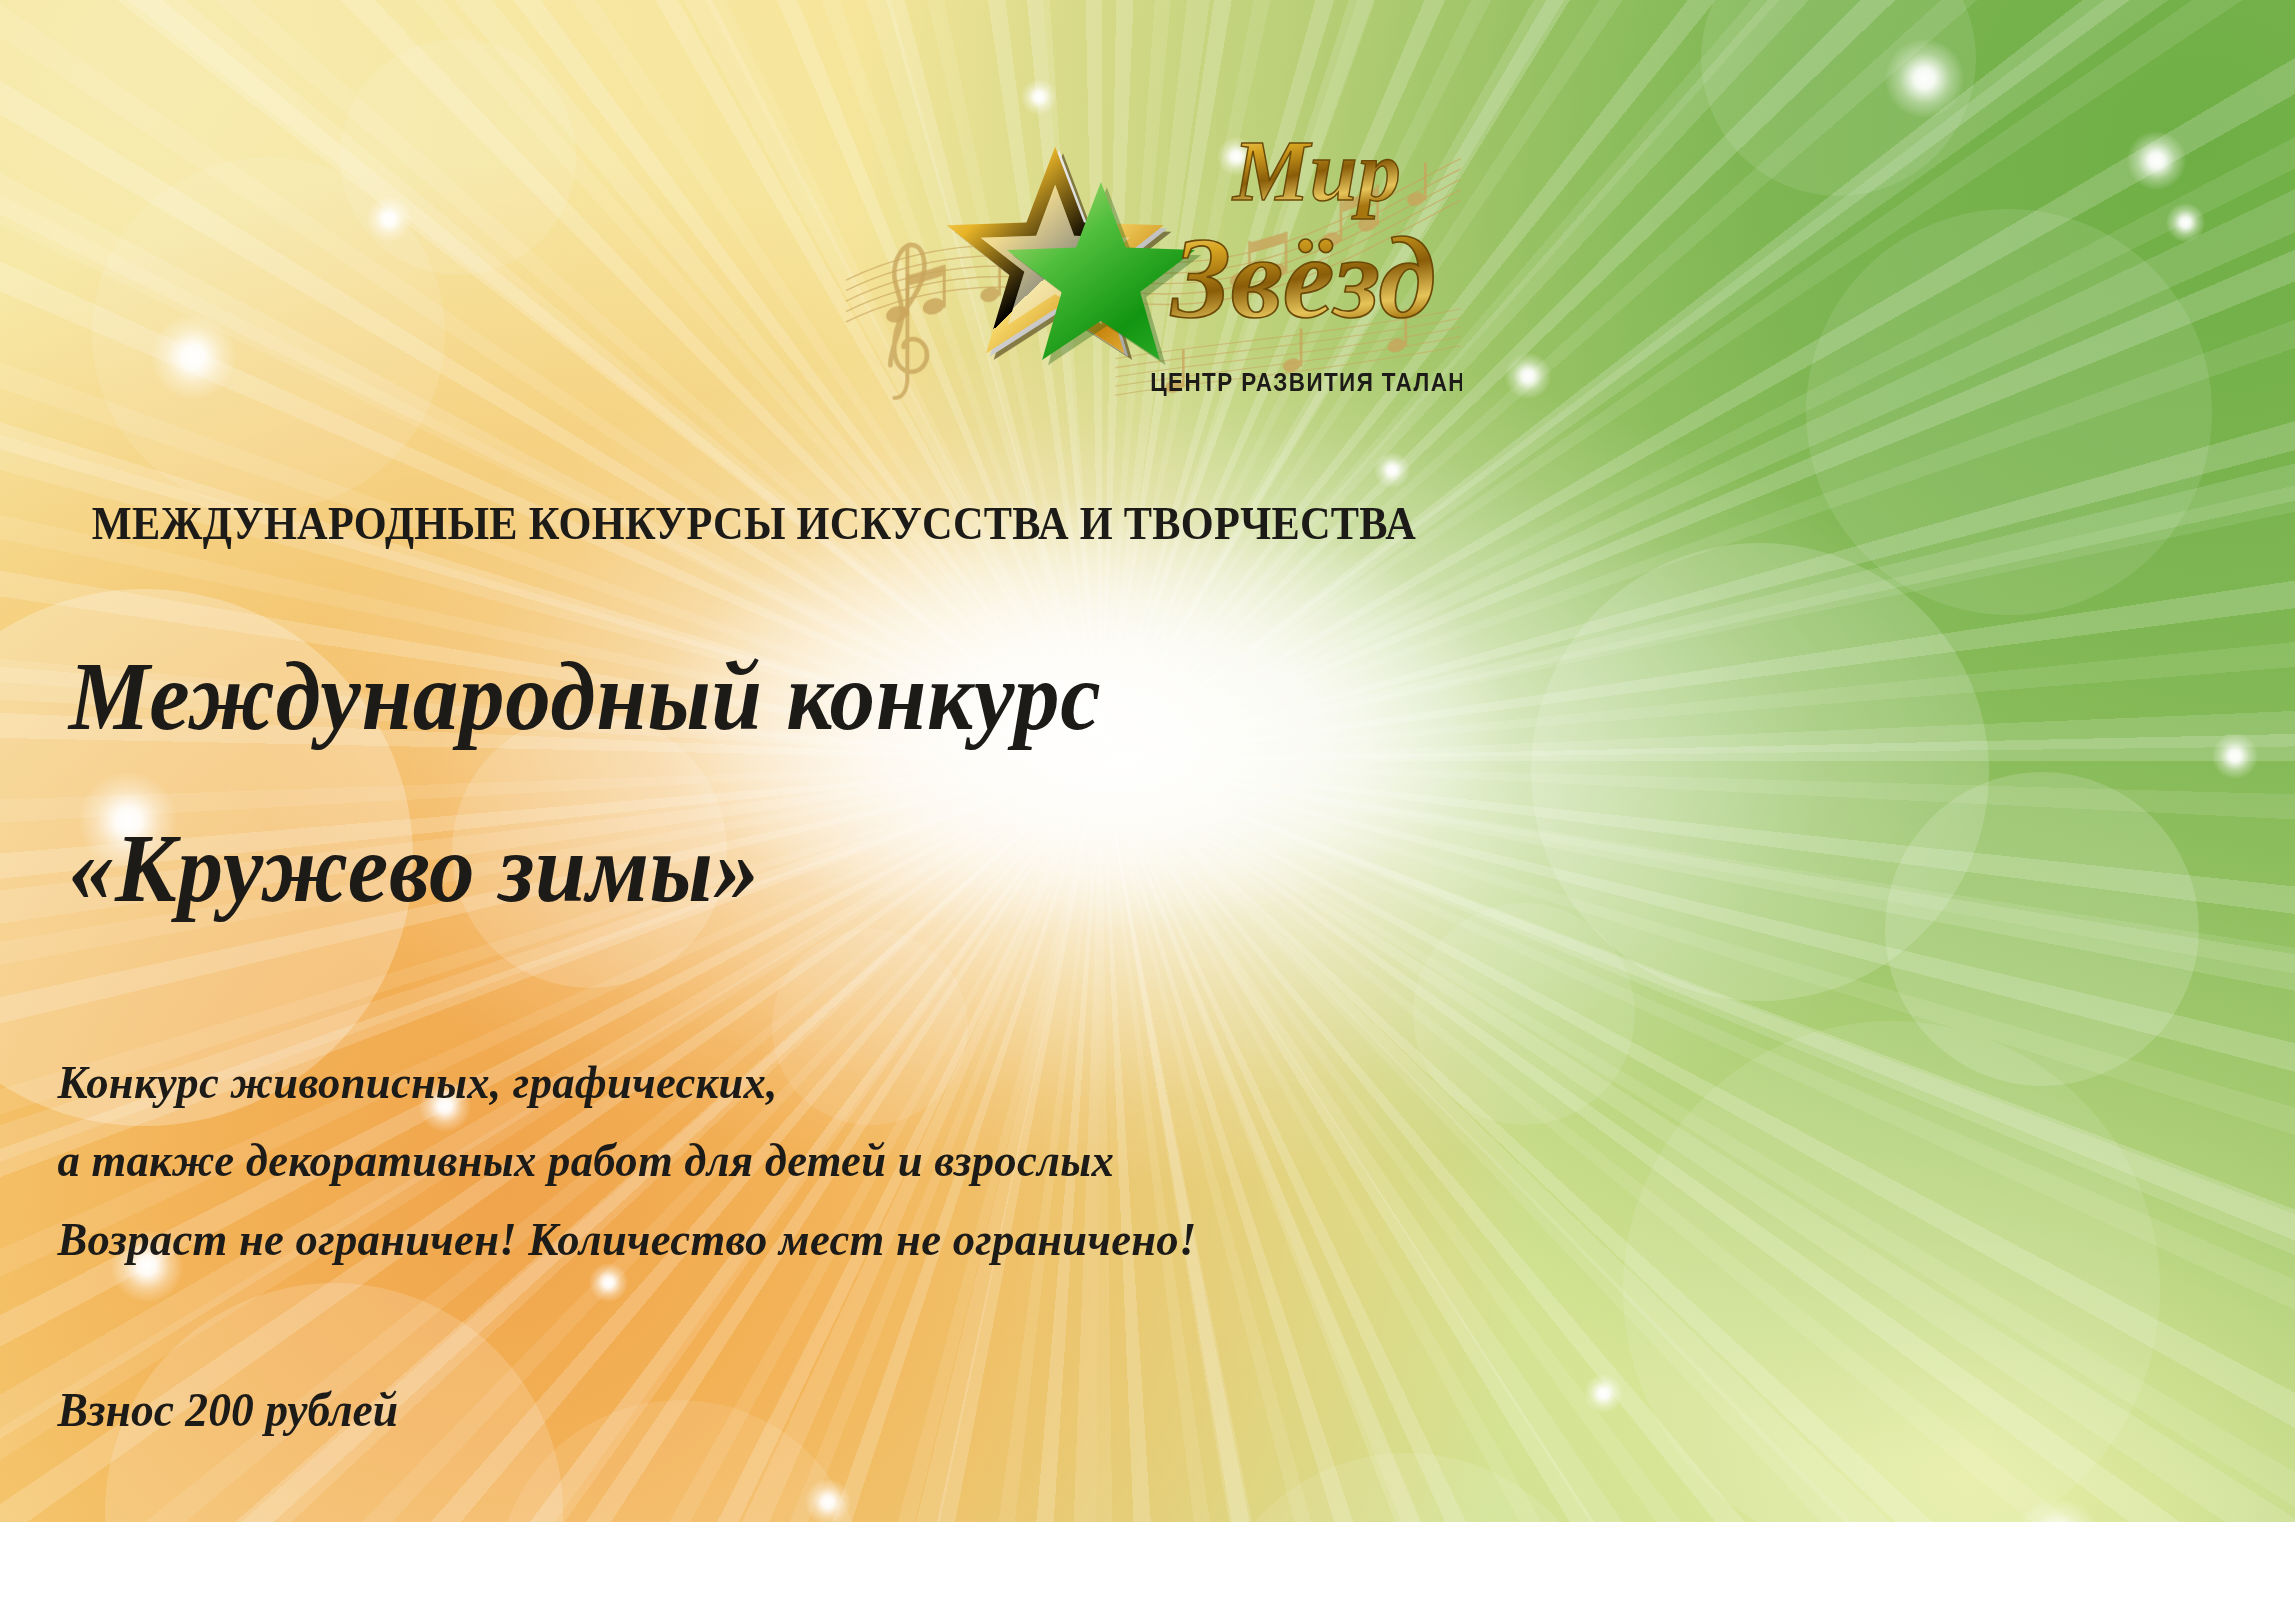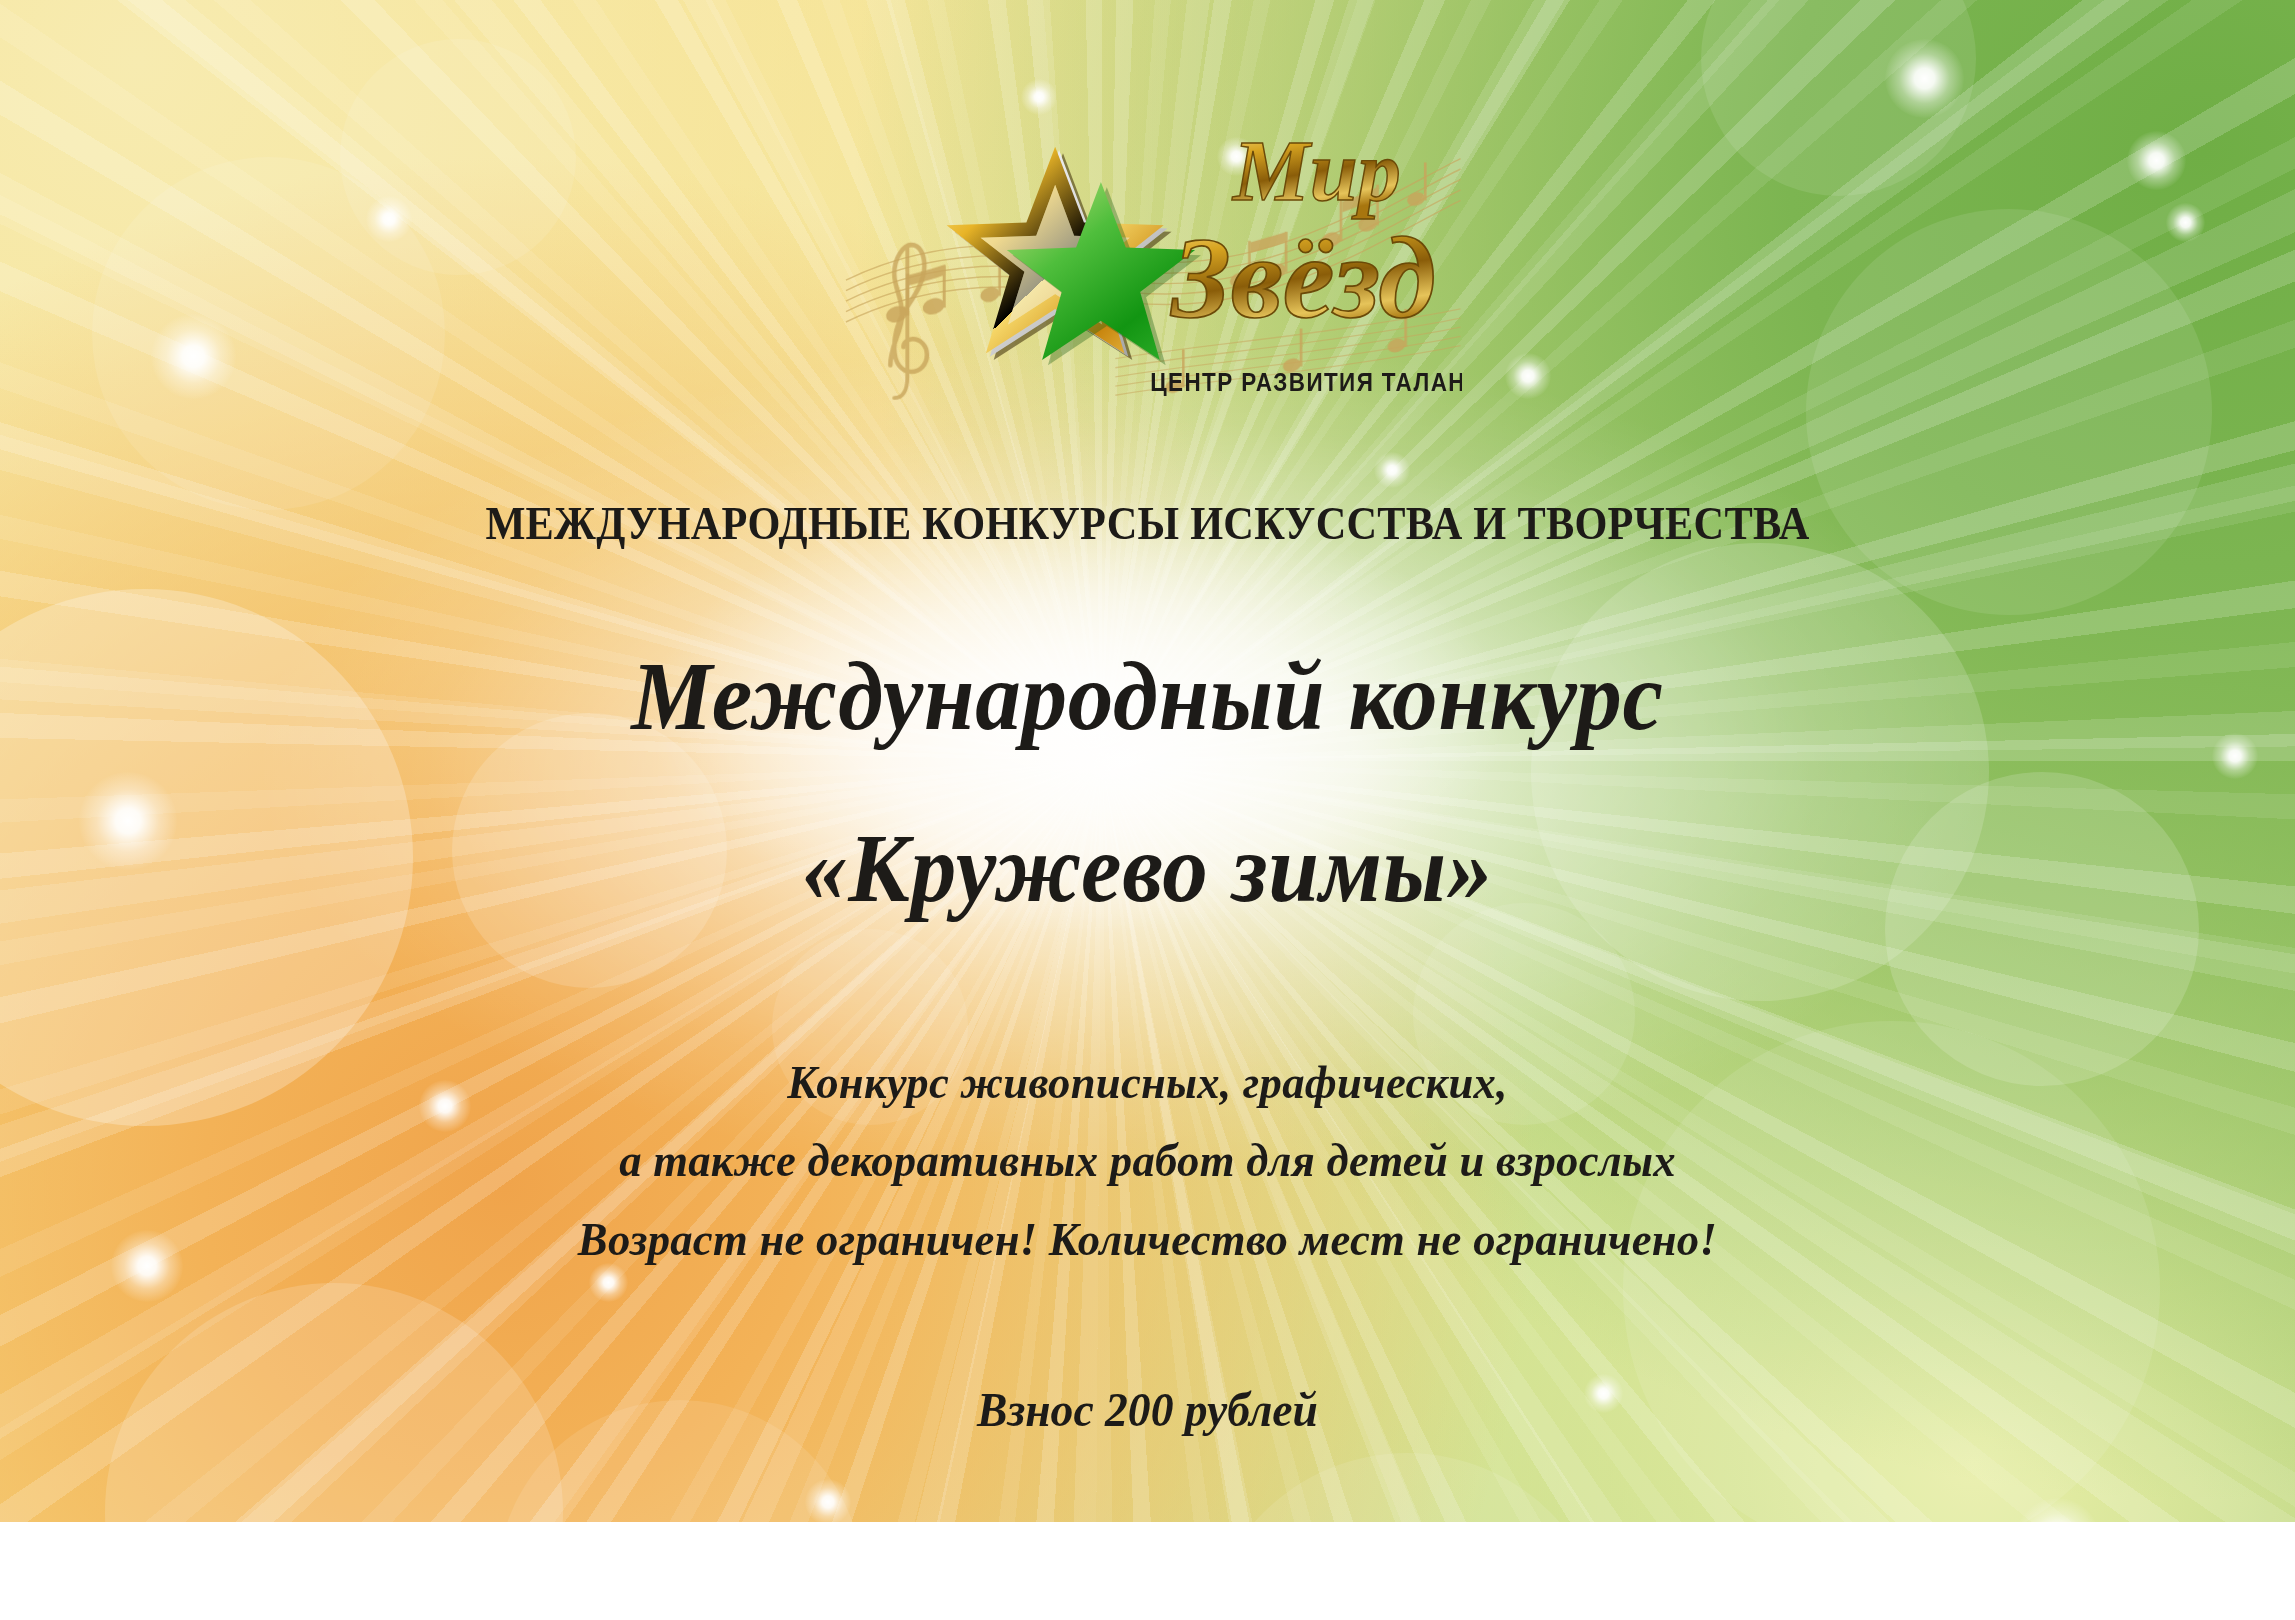--- a/index.html
+++ b/index.html
@@ -95,21 +95,21 @@
     transform: translateX(-50%);
     width: 628px;
     height: 340px;
   }
   #logo svg { display: block; width: 100%; height: 100%; }
 
   
   #content {
     position: absolute;
     inset: 0;
-    text-align: center;
+    text-align: left;
     color: #1d1b18;
   }
 
   .kicker {
     position: absolute;
     top: 497px;
     left: 0; right: 0;
     font-family: "Liberation Serif", "DejaVu Serif", serif;
     font-weight: bold;
     font-size: 46px;

